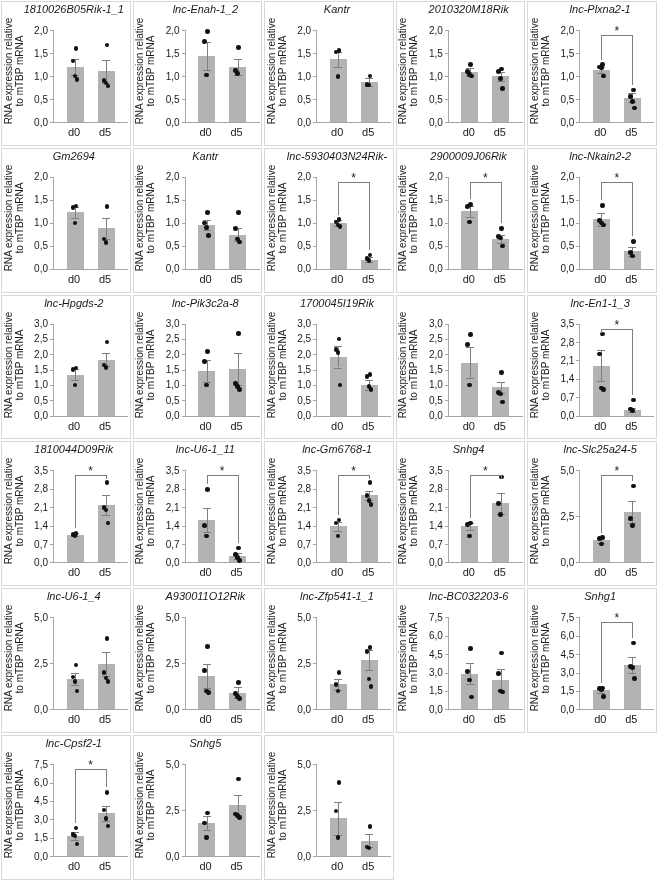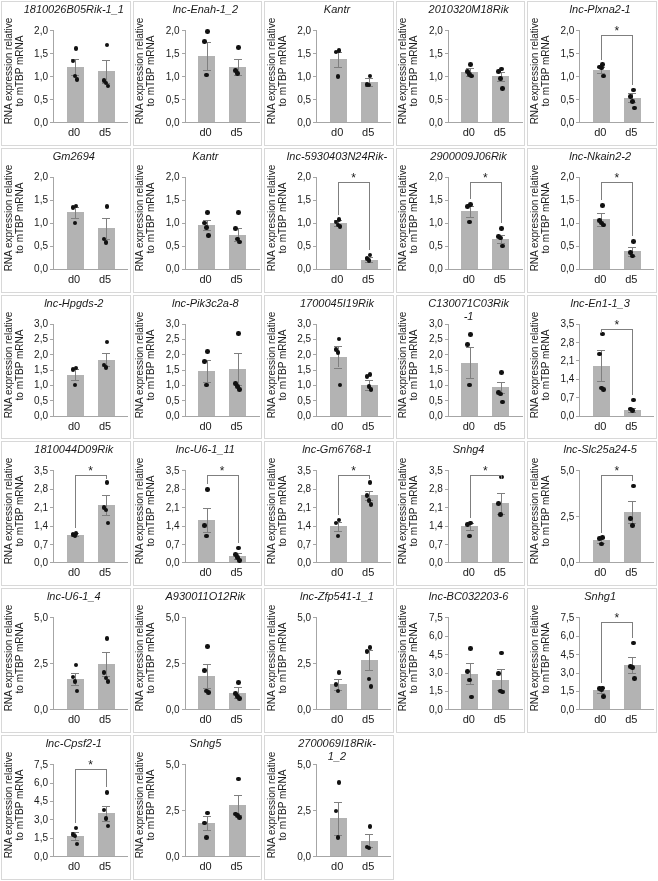--- a/index.html
+++ b/index.html
@@ -575,24 +575,20 @@
       <div class="ytick-label" style="left: 18px; top: 53.1667px;">2,0</div>
       <div class="ytick-mark" style="left: 48px; top: 58.6667px;"></div>
       <div class="ytick-label" style="left: 18px; top: 37.8333px;">2,5</div>
       <div class="ytick-mark" style="left: 48px; top: 43.3333px;"></div>
       <div class="ytick-label" style="left: 18px; top: 22.5px;">3,0</div>
       <div class="ytick-mark" style="left: 48px; top: 28px;"></div>
       <div class="xtick-label" style="left: 57px;">d0</div>
       <div class="xtick-label" style="left: 88px;">d5</div>
     </div>
     <div class="panel">
-    <div class="chart-title">
-        <div>C130071C03Rik</div>
-        <div>-1</div>
-      </div>
     <div class="ylabel">
         <div class="txt">
           <div>RNA expression relative</div>
           <div>to mTBP mRNA</div>
         </div>
       </div>
     <div class="plot">
         <div class="bar" style="left: 12.5px; width: 17px; height: 53.0533px;"></div>
         <div class="err-line" style="left: 21px; top: 23.6133px; height: 30.6667px;"></div>
         <div class="err-cap" style="left: 17px; top: 23.6133px;"></div>
@@ -1171,24 +1167,20 @@
   <div class="ytick-label" style="left: 18px; top: 114.5px;">0,0</div>
       <div class="ytick-mark" style="left: 48px; top: 120px;"></div>
       <div class="ytick-label" style="left: 18px; top: 68.5px;">2,5</div>
       <div class="ytick-mark" style="left: 48px; top: 74px;"></div>
       <div class="ytick-label" style="left: 18px; top: 22.5px;">5,0</div>
       <div class="ytick-mark" style="left: 48px; top: 28px;"></div>
       <div class="xtick-label" style="left: 57px;">d0</div>
       <div class="xtick-label" style="left: 88px;">d5</div>
     </div>
     <div class="panel">
-    <div class="chart-title">
-        <div>2700069I18Rik-</div>
-        <div>1_2</div>
-      </div>
     <div class="ylabel">
         <div class="txt">
           <div>RNA expression relative</div>
           <div>to mTBP mRNA</div>
         </div>
       </div>
     <div class="plot">
         <div class="bar" style="left: 12.5px; width: 17px; height: 37.72px;"></div>
         <div class="err-line" style="left: 21px; top: 37.72px; height: 33.12px;"></div>
         <div class="err-cap" style="left: 17px; top: 37.72px;"></div>

